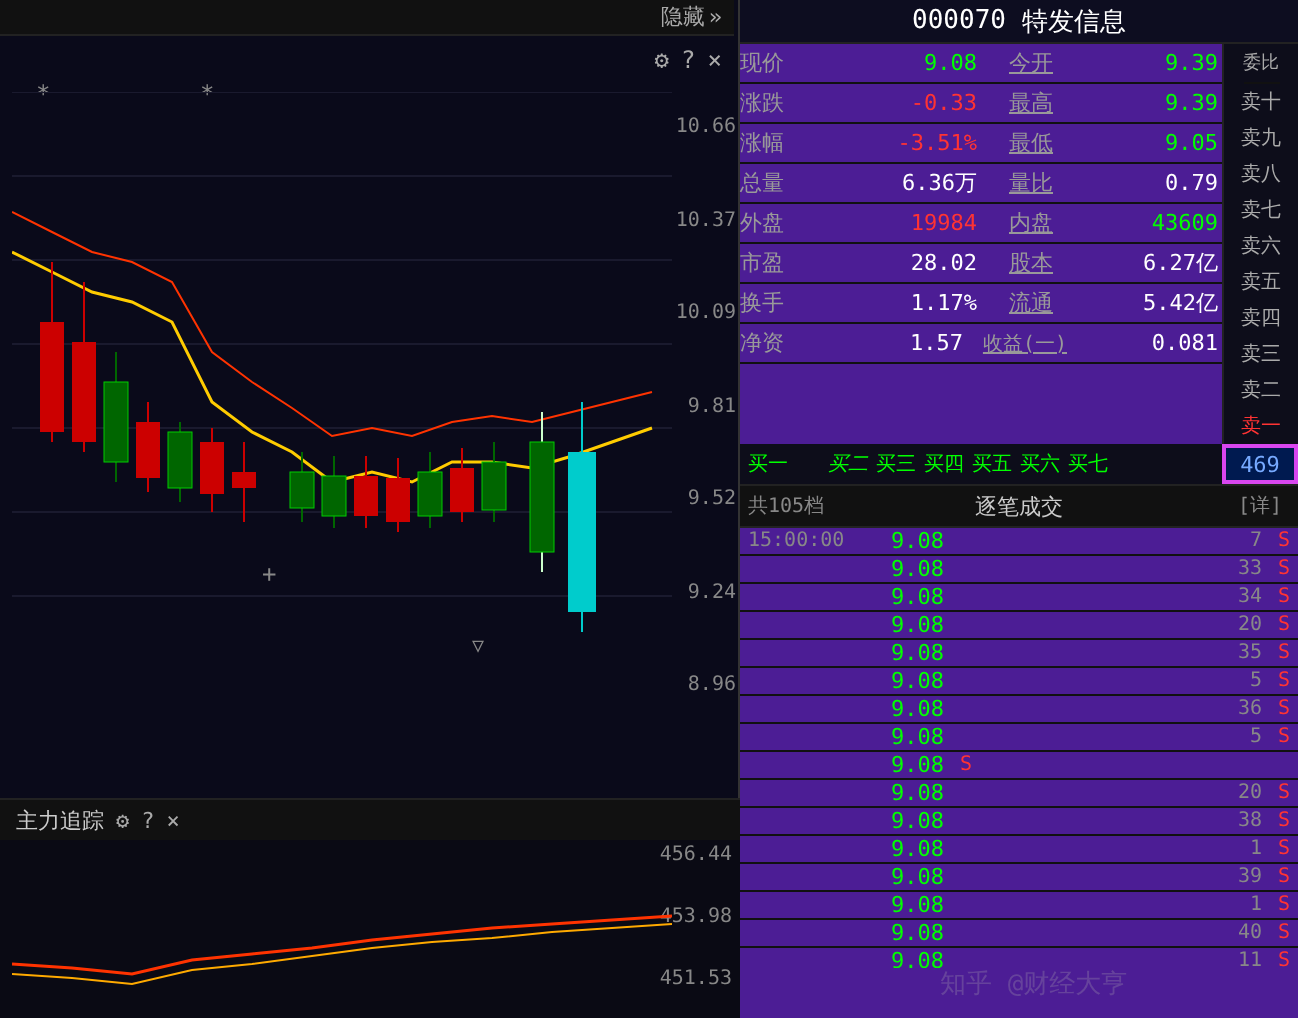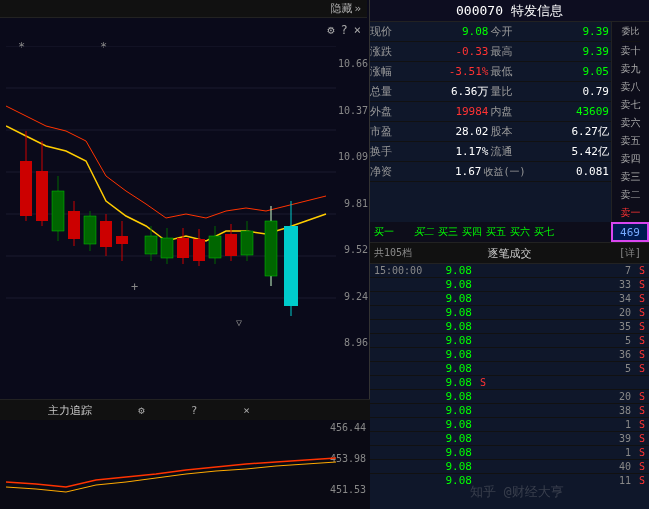--- a/index.html
+++ b/index.html
@@ -106,21 +106,20 @@
       height: 20px;
       display: flex;
       align-items: center;
       padding-left: 8px;
       background: #111;
     }
     .indicator-toolbar span {
       color: #ccc;
       margin-right: 6px;
       font-size: 11px;
-      margin-left: 40px;
     }
     .indicator-toolbar .ctrl {
       color: #aaa;
       font-size: 11px;
       cursor: pointer;
     }
 
     .indicator-values {
       position: absolute;
       right: 4px;
@@ -135,21 +134,21 @@
       font-size: 10px;
     }
 
     
     .right-panel {
       position: absolute;
       left: 370px;
       top: 0;
       width: 279px;
       height: 509px;
-      background: #0f172a;
+      background: #4c1d95;
       display: flex;
       flex-direction: column;
     }
 
     
     .stock-title {
       height: 22px;
       background: #0d0d20;
       display: flex;
       align-items: center;
@@ -206,21 +205,22 @@
       flex: 1;
       font-size: 11px;
       text-align: right;
       padding-right: 2px;
     }
     .info-label2 {
       color: #999;
       width: 36px;
       font-size: 11px;
       flex-shrink: 0;
-      text-align: left;
+      text-align: right;
+      text-decoration: underline;
     }
     .info-value2 {
       flex: 1;
       font-size: 11px;
       text-align: right;
       padding-right: 2px;
     }
 
     .red { color: #f33; }
     .green { color: #0f0; }
@@ -475,21 +475,21 @@
 
       <div class="info-row">
         <span class="info-label">换手</span>
         <span class="info-value white">1.17%</span>
         <span class="info-label2">流通</span>
         <span class="info-value2 white">5.42亿</span>
       </div>
 
       <div class="info-row">
         <span class="info-label">净资</span>
-        <span class="info-value white">1.67</span>
+        <span class="info-value white">1.57</span>
         <span class="info-label2" style="width:50px;font-size:10px;">收益(一)</span>
         <span class="info-value2 white">0.081</span>
       </div>
     </div>
 
     <div style="width:38px;display:flex;flex-direction:column;align-items:center;border-left:1px solid #222;background:#0d0d1a;">
       <div style="font-size:9px;color:#aaa;height:20px;display:flex;align-items:center;border-bottom:1px solid #111;">委比</div>
       <div style="font-size:10px;color:#aaa;height:18px;display:flex;align-items:center;">卖十</div>
       <div style="font-size:10px;color:#aaa;height:18px;display:flex;align-items:center;">卖九</div>
       <div style="font-size:10px;color:#aaa;height:18px;display:flex;align-items:center;">卖八</div>

